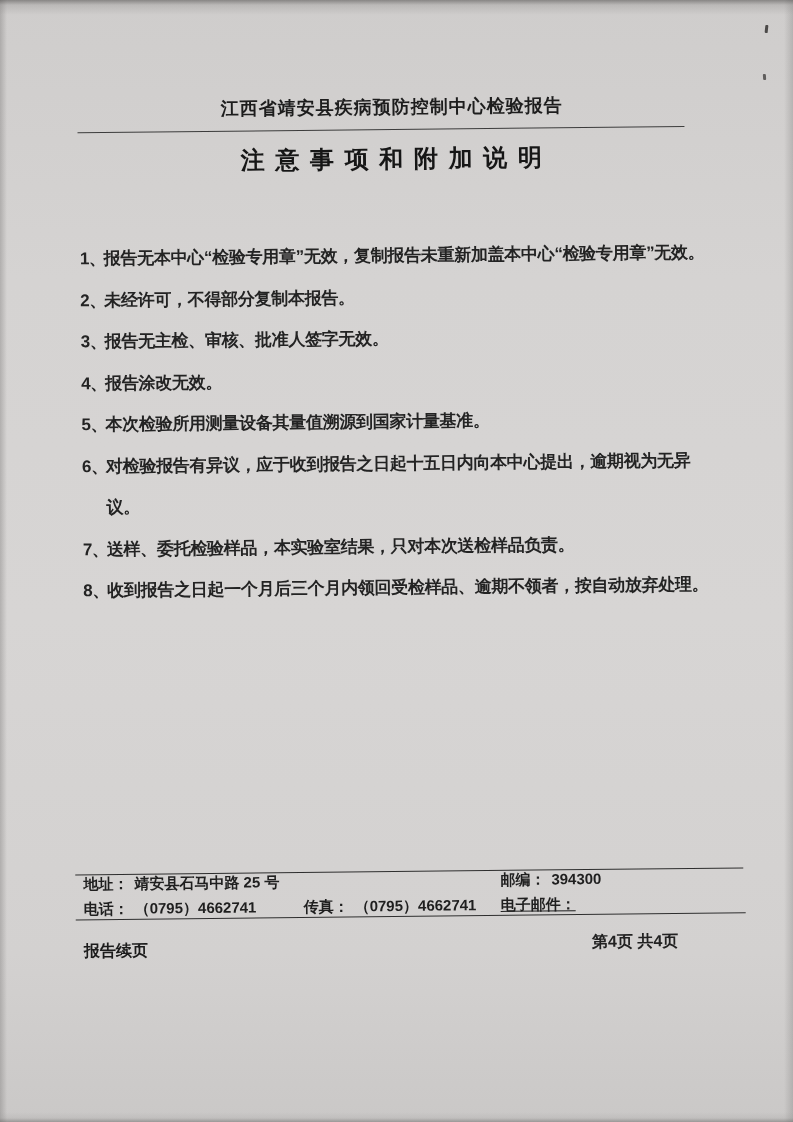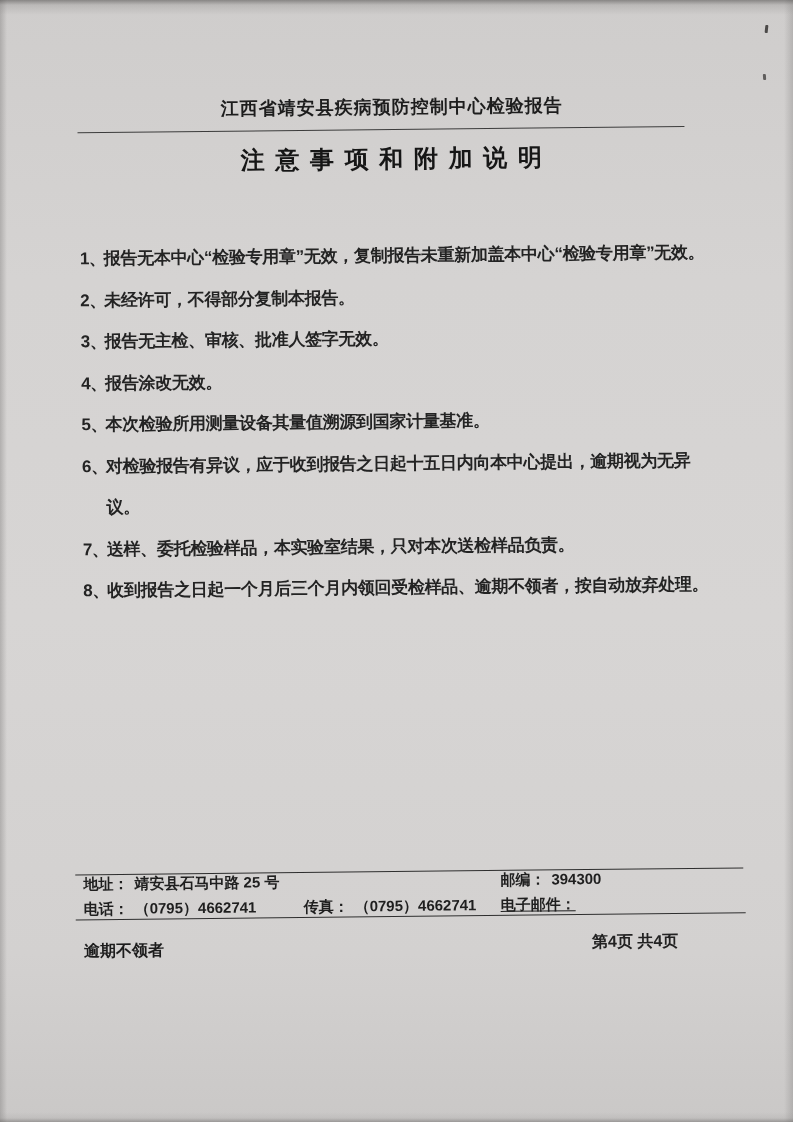--- a/index.html
+++ b/index.html
@@ -136,20 +136,20 @@
     </div>
     <div class="ffield f-fax">
       <span class="lbl">传真：</span><span>（0795）4662741</span>
     </div>
     <div class="ffield f-email">
       <span class="lbl">电子邮件：</span>
     </div>
 
     <div class="contact-rule-bottom"></div>
 
-    <div class="continuation">逾期不领者</div>
+    <div class="continuation">报告续页</div>
     <div class="page-info">第4页 共4页</div>
 
   </div>
 
   <div class="speck speck-1"></div>
   <div class="speck speck-2"></div>
 </div>
 
 </body></html>

